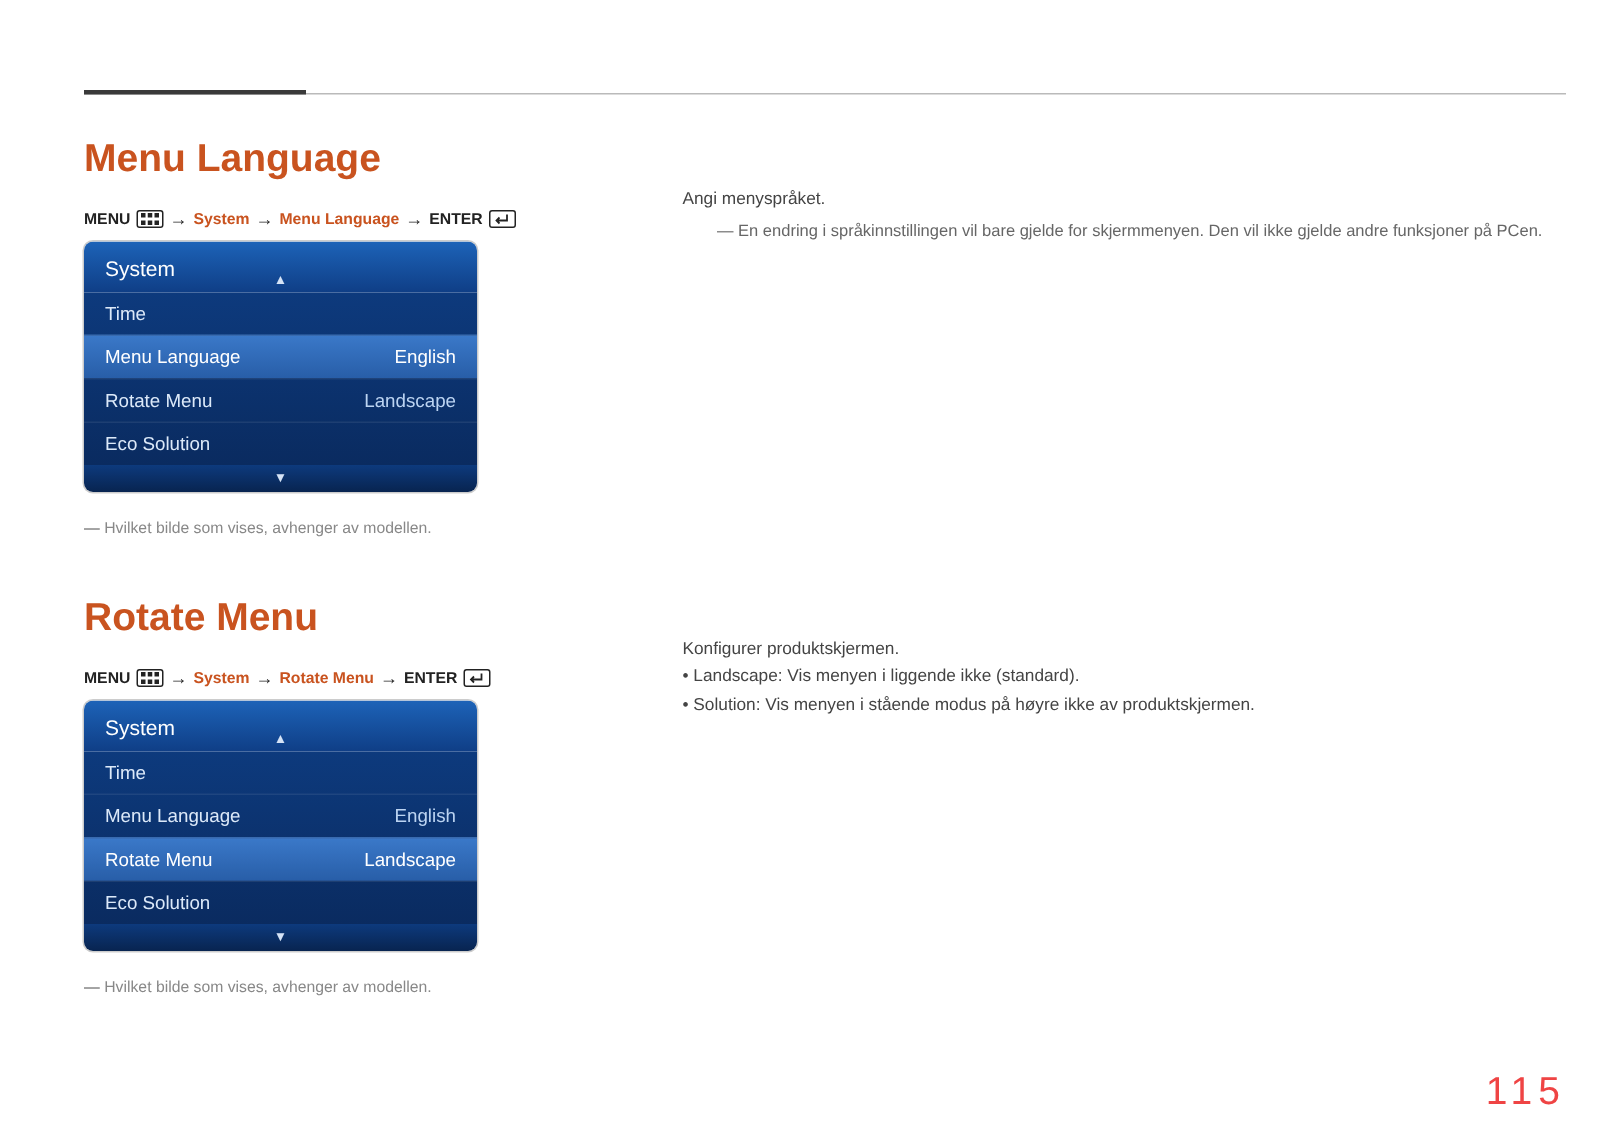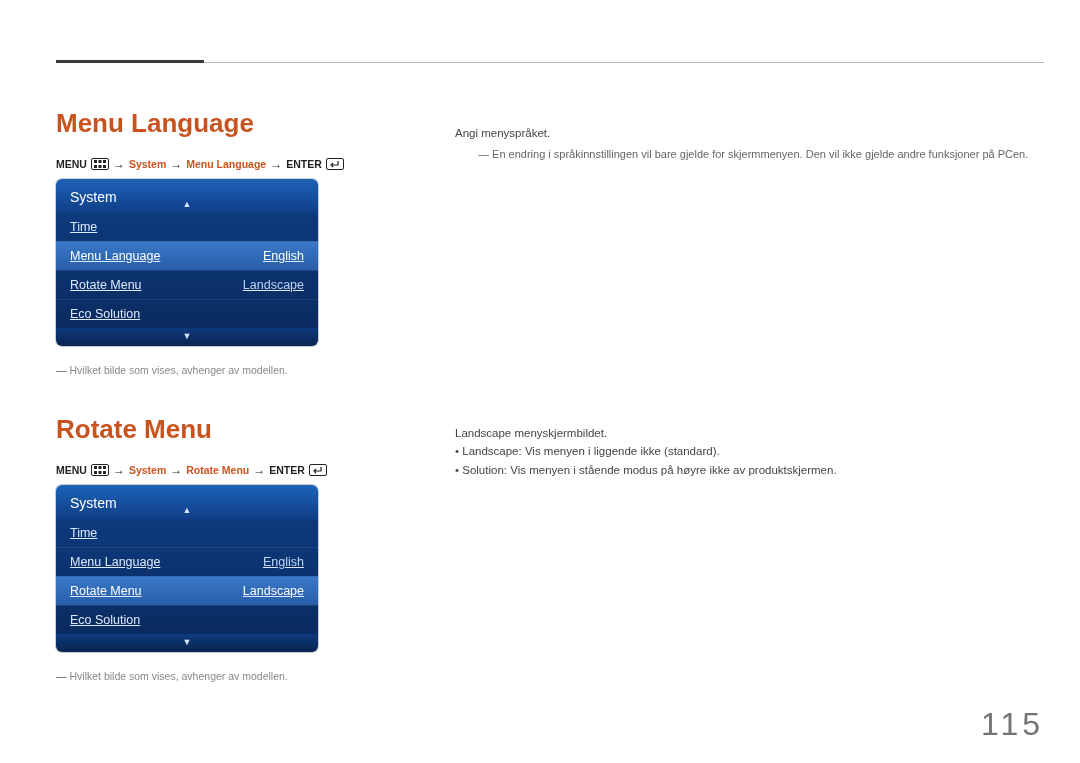--- a/index.html
+++ b/index.html
@@ -26,31 +26,31 @@
     top: 60px;
     left: 56px;
     width: 148px;
     border-top: 3px solid #3a3a3a;
   }
 
   .page-num {
     position: absolute;
     right: 36px;
     bottom: 20px;
-    font-size: 32px;
-    color: #737373;
+    font-size: 26px;
+    color: #ef4444;
     letter-spacing: 4px;
     font-weight: 300;
   }
 
   
   .left-col {
     position: absolute;
     left: 56px;
-    top: 108px;
+    top: 90px;
     width: 290px;
   }
   .right-col {
     position: absolute;
     left: 455px;
     top: 100px;
     right: 36px;
     font-size: 11.5px;
     color: #444;
     line-height: 1.6;
@@ -107,21 +107,20 @@
     position: absolute;
     left: 50%;
     bottom: 4px;
     transform: translateX(-50%);
     font-size: 9px;
     color: #d5e3f6;
   }
   .osd-body {
     background: linear-gradient(#0d3a7d, #0a2b60);
     color: #dce9f9;
-    text-decoration: underline;
   }
   .osd-row {
     display: flex;
     justify-content: space-between;
     padding: 7px 14px;
     font-size: 12.5px;
     border-top: 1px solid rgba(255,255,255,0.08);
   }
   .osd-row:first-child { border-top: none; }
   .osd-row.selected {
@@ -307,21 +306,21 @@
 
 <div class="right-col">
   <div class="para">Angi menyspråket.</div>
   <div class="dash-note">
     <span class="dash">―</span>
     <span>En endring i språkinnstillingen vil bare gjelde for skjermmenyen. Den vil ikke gjelde andre funksjoner på PCen.</span>
   </div>
 </div>
 
 <div class="right-block2">
-  <div class="para">Landscape menyskjermbildet.</div>
+  <div class="para">Konfigurer produktskjermen.</div>
   <div class="bullets">
     <div class="bi">
       <span class="dot">•</span>
       <span><span class="hl">Landscape</span><span>: Vis menyen i liggende ikke (standard).</span></span>
     </div>
     <div class="bi">
       <span class="dot">•</span>
       <span><span class="hl">Solution</span><span>: Vis menyen i stående modus på høyre ikke av produktskjermen.</span></span>
     </div>
   </div>

